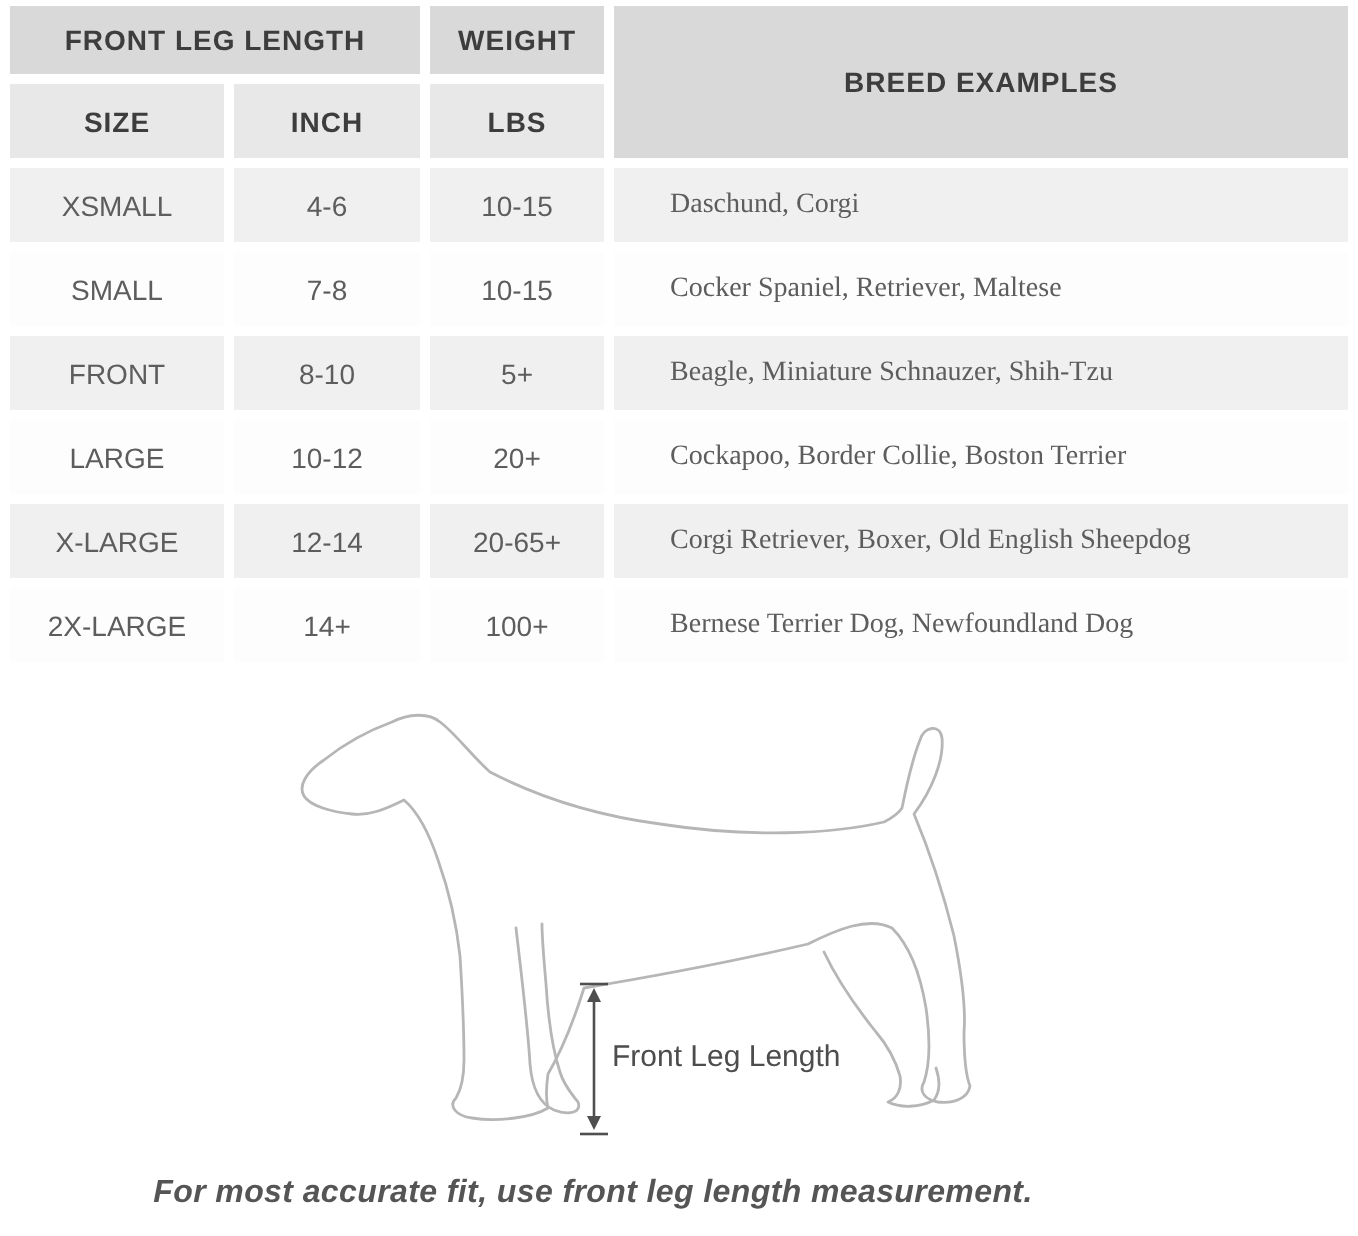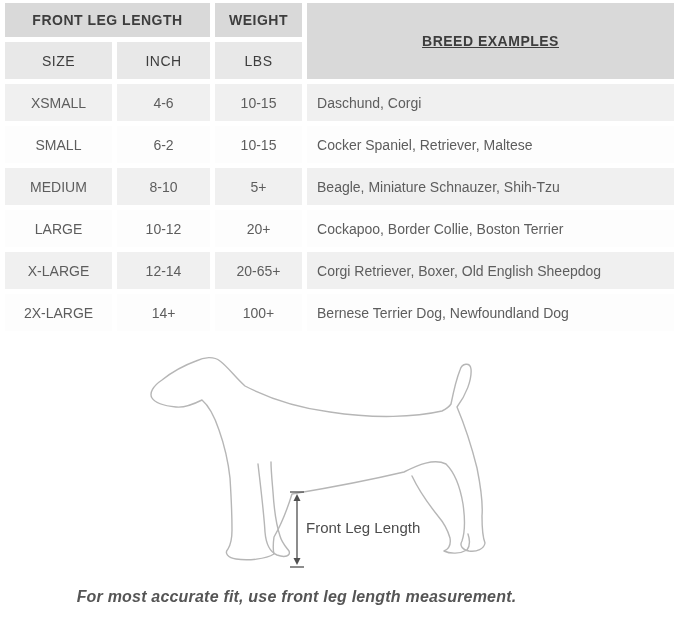--- a/index.html
+++ b/index.html
@@ -31,38 +31,38 @@
     height:34px;
     background:var(--header-bg,#d9d9d9);
     color:var(--header-text,#3d3d3d);
     font-weight:bold;
     letter-spacing:.5px;
   }
   .hdr2 th{
     height:37px;
     background:var(--subheader-bg,#e8e8e8);
     color:var(--header-text,#3d3d3d);
-    font-weight:normal;
+    font-weight:bold;
     letter-spacing:.5px;
   }
   th.breed-head{
     background:var(--header-bg,#d9d9d9);
-    text-decoration:underline;
   }
   .data-row td{
     height:37px;
     background:var(--row-bg,#fdfdfd);
     color:var(--body-text,#5d5d5d);
   }
   .data-row.alt td{
     background:var(--row-alt-bg,#f0f0f0);
   }
   td.breed-cell{
     text-align:left;
-    padding-left:10px;
+    padding-left:28px;
+    font-family:Liberation Serif, serif;
   }
   .dog-diagram{
     position:absolute;
     left:140px;top:348px;
     width:420px;height:240px;
   }
   .dog-diagram svg{display:block;width:100%;height:100%;}
   .caption{
     position:absolute;
     left:0;top:588px;
@@ -97,26 +97,26 @@
     <th>LBS</th>
   </tr>
   <tr class="data-row alt">
     <td>XSMALL</td>
     <td>4-6</td>
     <td>10-15</td>
     <td class="breed-cell">Daschund, Corgi</td>
   </tr>
   <tr class="data-row">
     <td>SMALL</td>
-    <td>6-2</td>
+    <td>7-8</td>
     <td>10-15</td>
     <td class="breed-cell">Cocker Spaniel, Retriever, Maltese</td>
   </tr>
   <tr class="data-row alt">
-    <td>MEDIUM</td>
+    <td>FRONT</td>
     <td>8-10</td>
     <td>5+</td>
     <td class="breed-cell">Beagle, Miniature Schnauzer, Shih-Tzu</td>
   </tr>
   <tr class="data-row">
     <td>LARGE</td>
     <td>10-12</td>
     <td>20+</td>
     <td class="breed-cell">Cockapoo, Border Collie, Boston Terrier</td>
   </tr>

